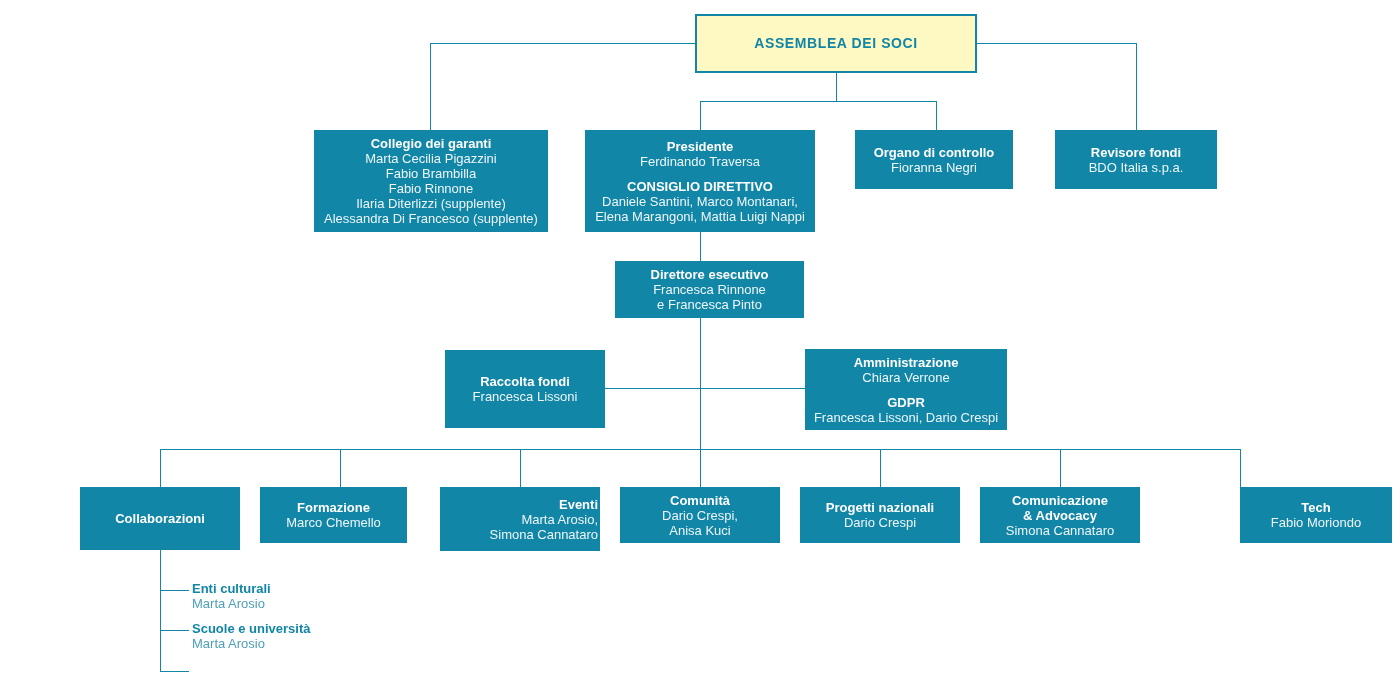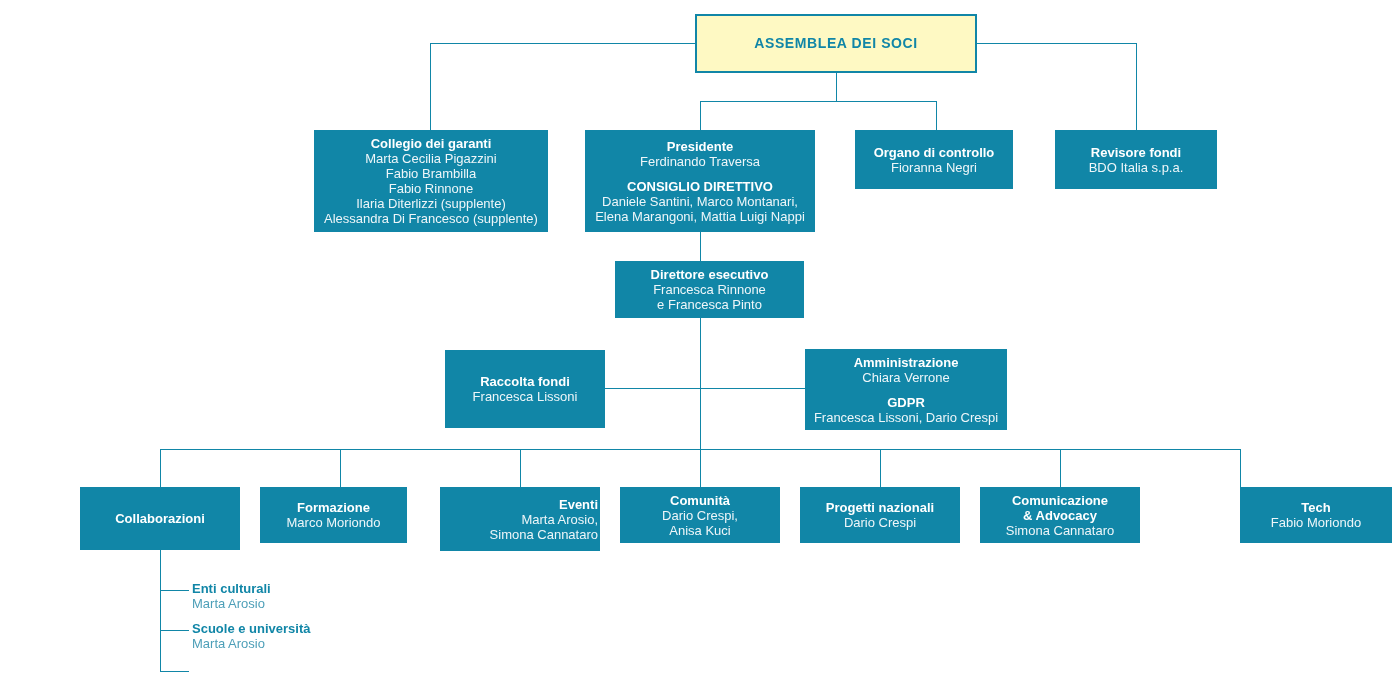--- a/index.html
+++ b/index.html
@@ -118,21 +118,21 @@
       <div class="box-title">GDPR</div>
       <div class="box-name">Francesca Lissoni, Dario Crespi</div>
     </div>
 
   <div class="obox" style="left:80px; top:487px; width:160px; height:63px;">
       <div class="box-title">Collaborazioni</div>
     </div>
 
   <div class="obox" style="left:260px; top:487px; width:147px; height:56px;">
       <div class="box-title">Formazione</div>
-      <div class="box-name">Marco Moriondo</div>
+      <div class="box-name">Marco Chemello</div>
     </div>
 
   <div class="obox" style="left:440px; top:487px; width:160px; height:64px;align-items:flex-end;">
       <div class="box-title">Eventi</div>
       <div class="box-name">Marta Arosio,</div>
       <div class="box-name">Simona Cannataro</div>
     </div>
 
   <div class="obox" style="left:620px; top:487px; width:160px; height:56px;align-items:center;">
       <div class="box-title">Comunità</div>

